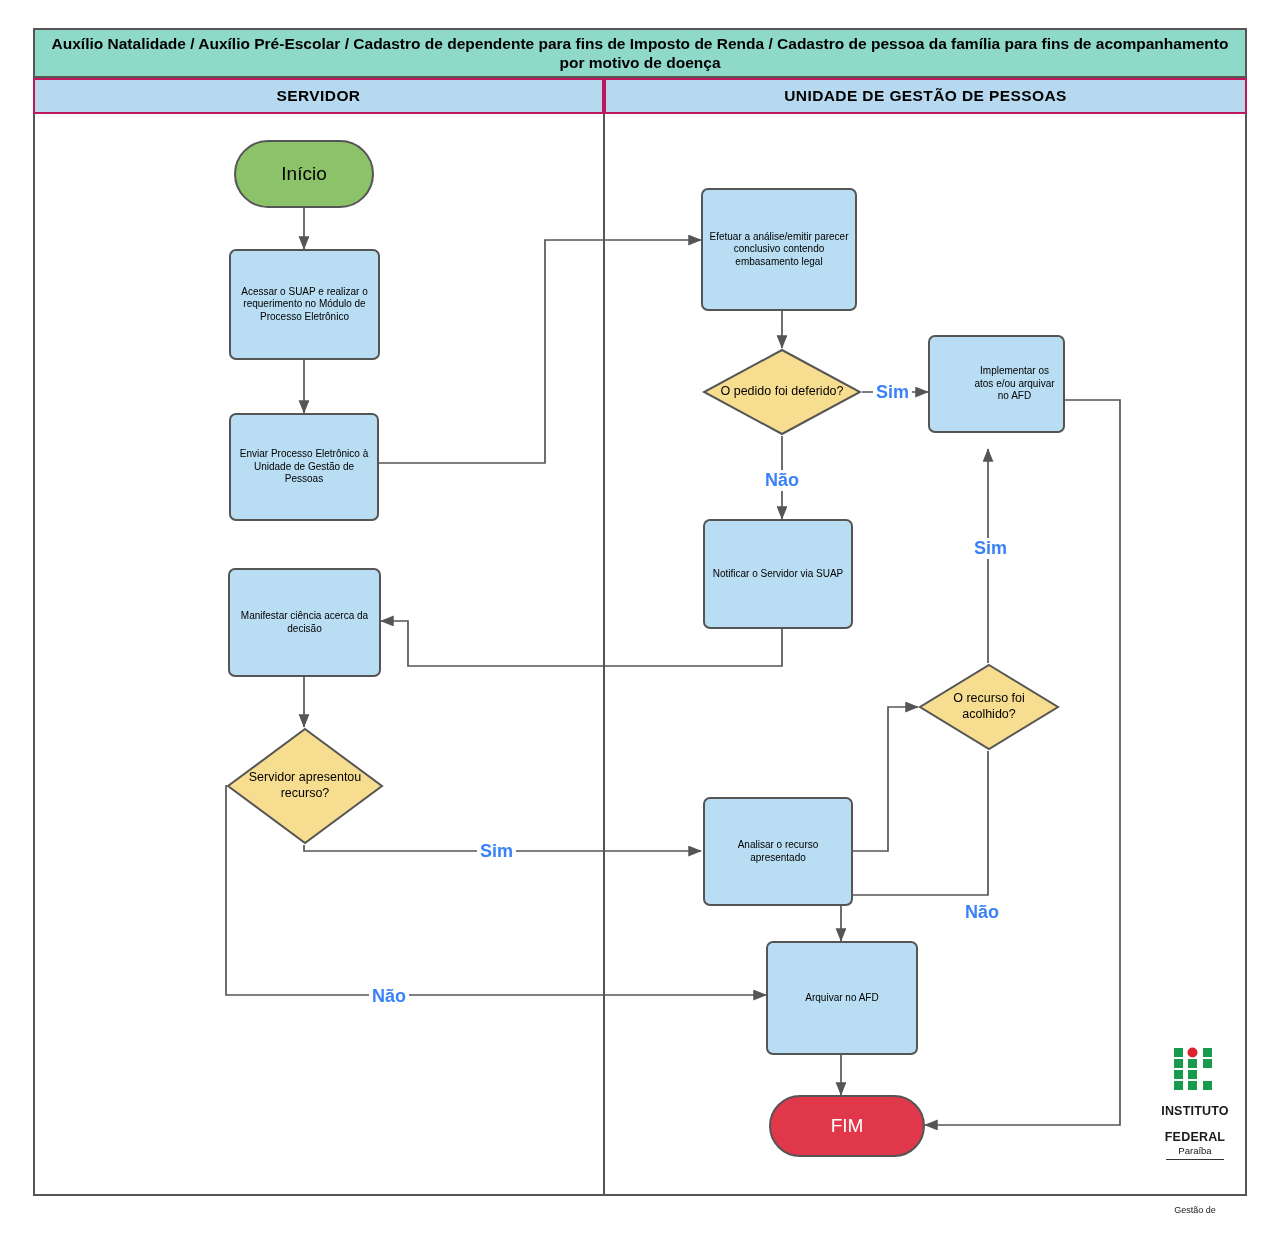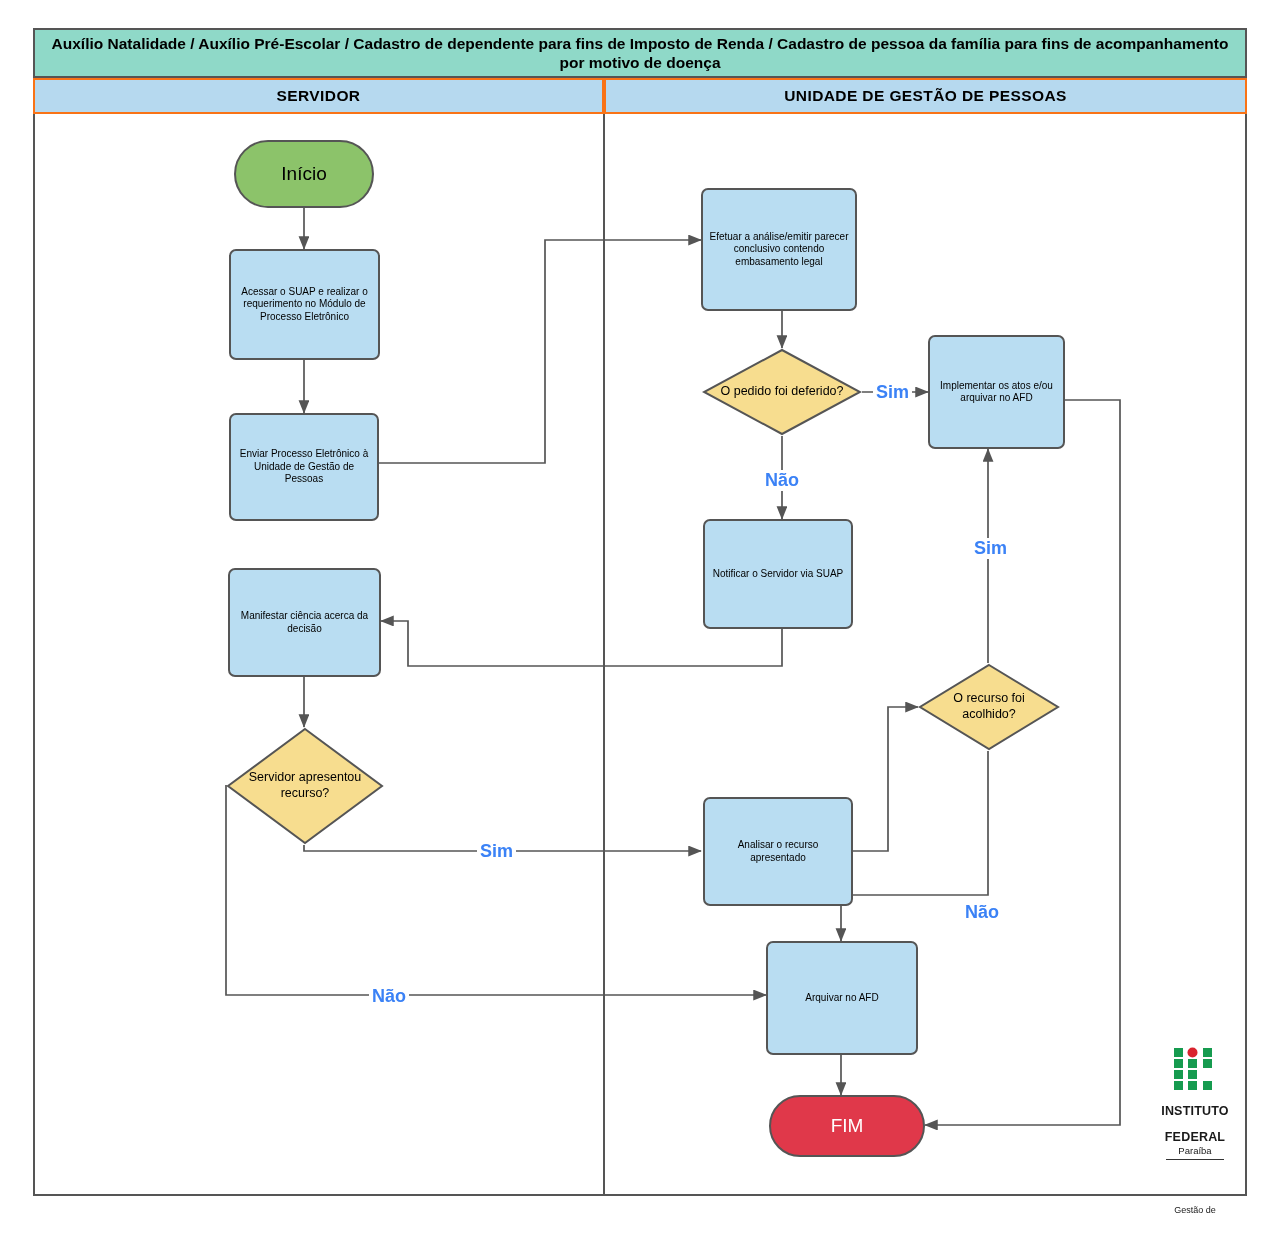--- a/index.html
+++ b/index.html
@@ -42,21 +42,21 @@
     font-size: 15.5px;
     color: #000;
     padding: 10px 10px;
     line-height: 1.25;
   }
   .lane-head {
     position: absolute;
     top: 78px;
     height: 36px;
     background: #b6d9ef;
-    border: 2px solid #f97316;
+    border: 2px solid #be185d;
     box-sizing: border-box;
     display: flex;
     align-items: center;
     justify-content: center;
     font-weight: bold;
     font-size: 15.5px;
     letter-spacing: 0.4px;
     color: #000;
   }
   .lane-head.left  { left: 33px;  width: 571px; }
@@ -218,21 +218,21 @@
 
   <div class="node proc" style="left:701px; top:188px; width:156px; height:123px;">Efetuar a análise/emitir parecer conclusivo contendo embasamento legal</div>
 
   <div class="decision-wrap" style="left:702px; top:348px; width:160px; height:88px;">
     <svg class="diamond" viewBox="0 0 160 88" preserveAspectRatio="none">
       <polygon points="80,2 158,44 80,86 2,44" fill="#f7dd8f" stroke="#555555" stroke-width="2"></polygon>
     </svg>
     <div class="dlabel">O pedido foi deferido?</div>
   </div>
 
-  <div class="node proc" style="left:928px; top:335px; width:137px; height:114px;">Implementar os atos e/ou arquivar no AFD</div>
+  <div class="node proc" style="left:928px; top:335px; width:137px; height:98px;padding-left:40px;">Implementar os atos e/ou arquivar no AFD</div>
 
   <div class="node proc" style="left:703px; top:519px; width:150px; height:110px;">Notificar o Servidor via SUAP</div>
 
   <div class="node proc" style="left:228px; top:568px; width:153px; height:109px;">Manifestar ciência acerca da decisão</div>
 
   <div class="decision-wrap" style="left:226px; top:727px; width:158px; height:118px;">
     <svg class="diamond" viewBox="0 0 158 118" preserveAspectRatio="none">
       <polygon points="79,2 156,59 79,116 2,59" fill="#f7dd8f" stroke="#555555" stroke-width="2"></polygon>
     </svg>
     <div class="dlabel">Servidor apresentou recurso?</div>

